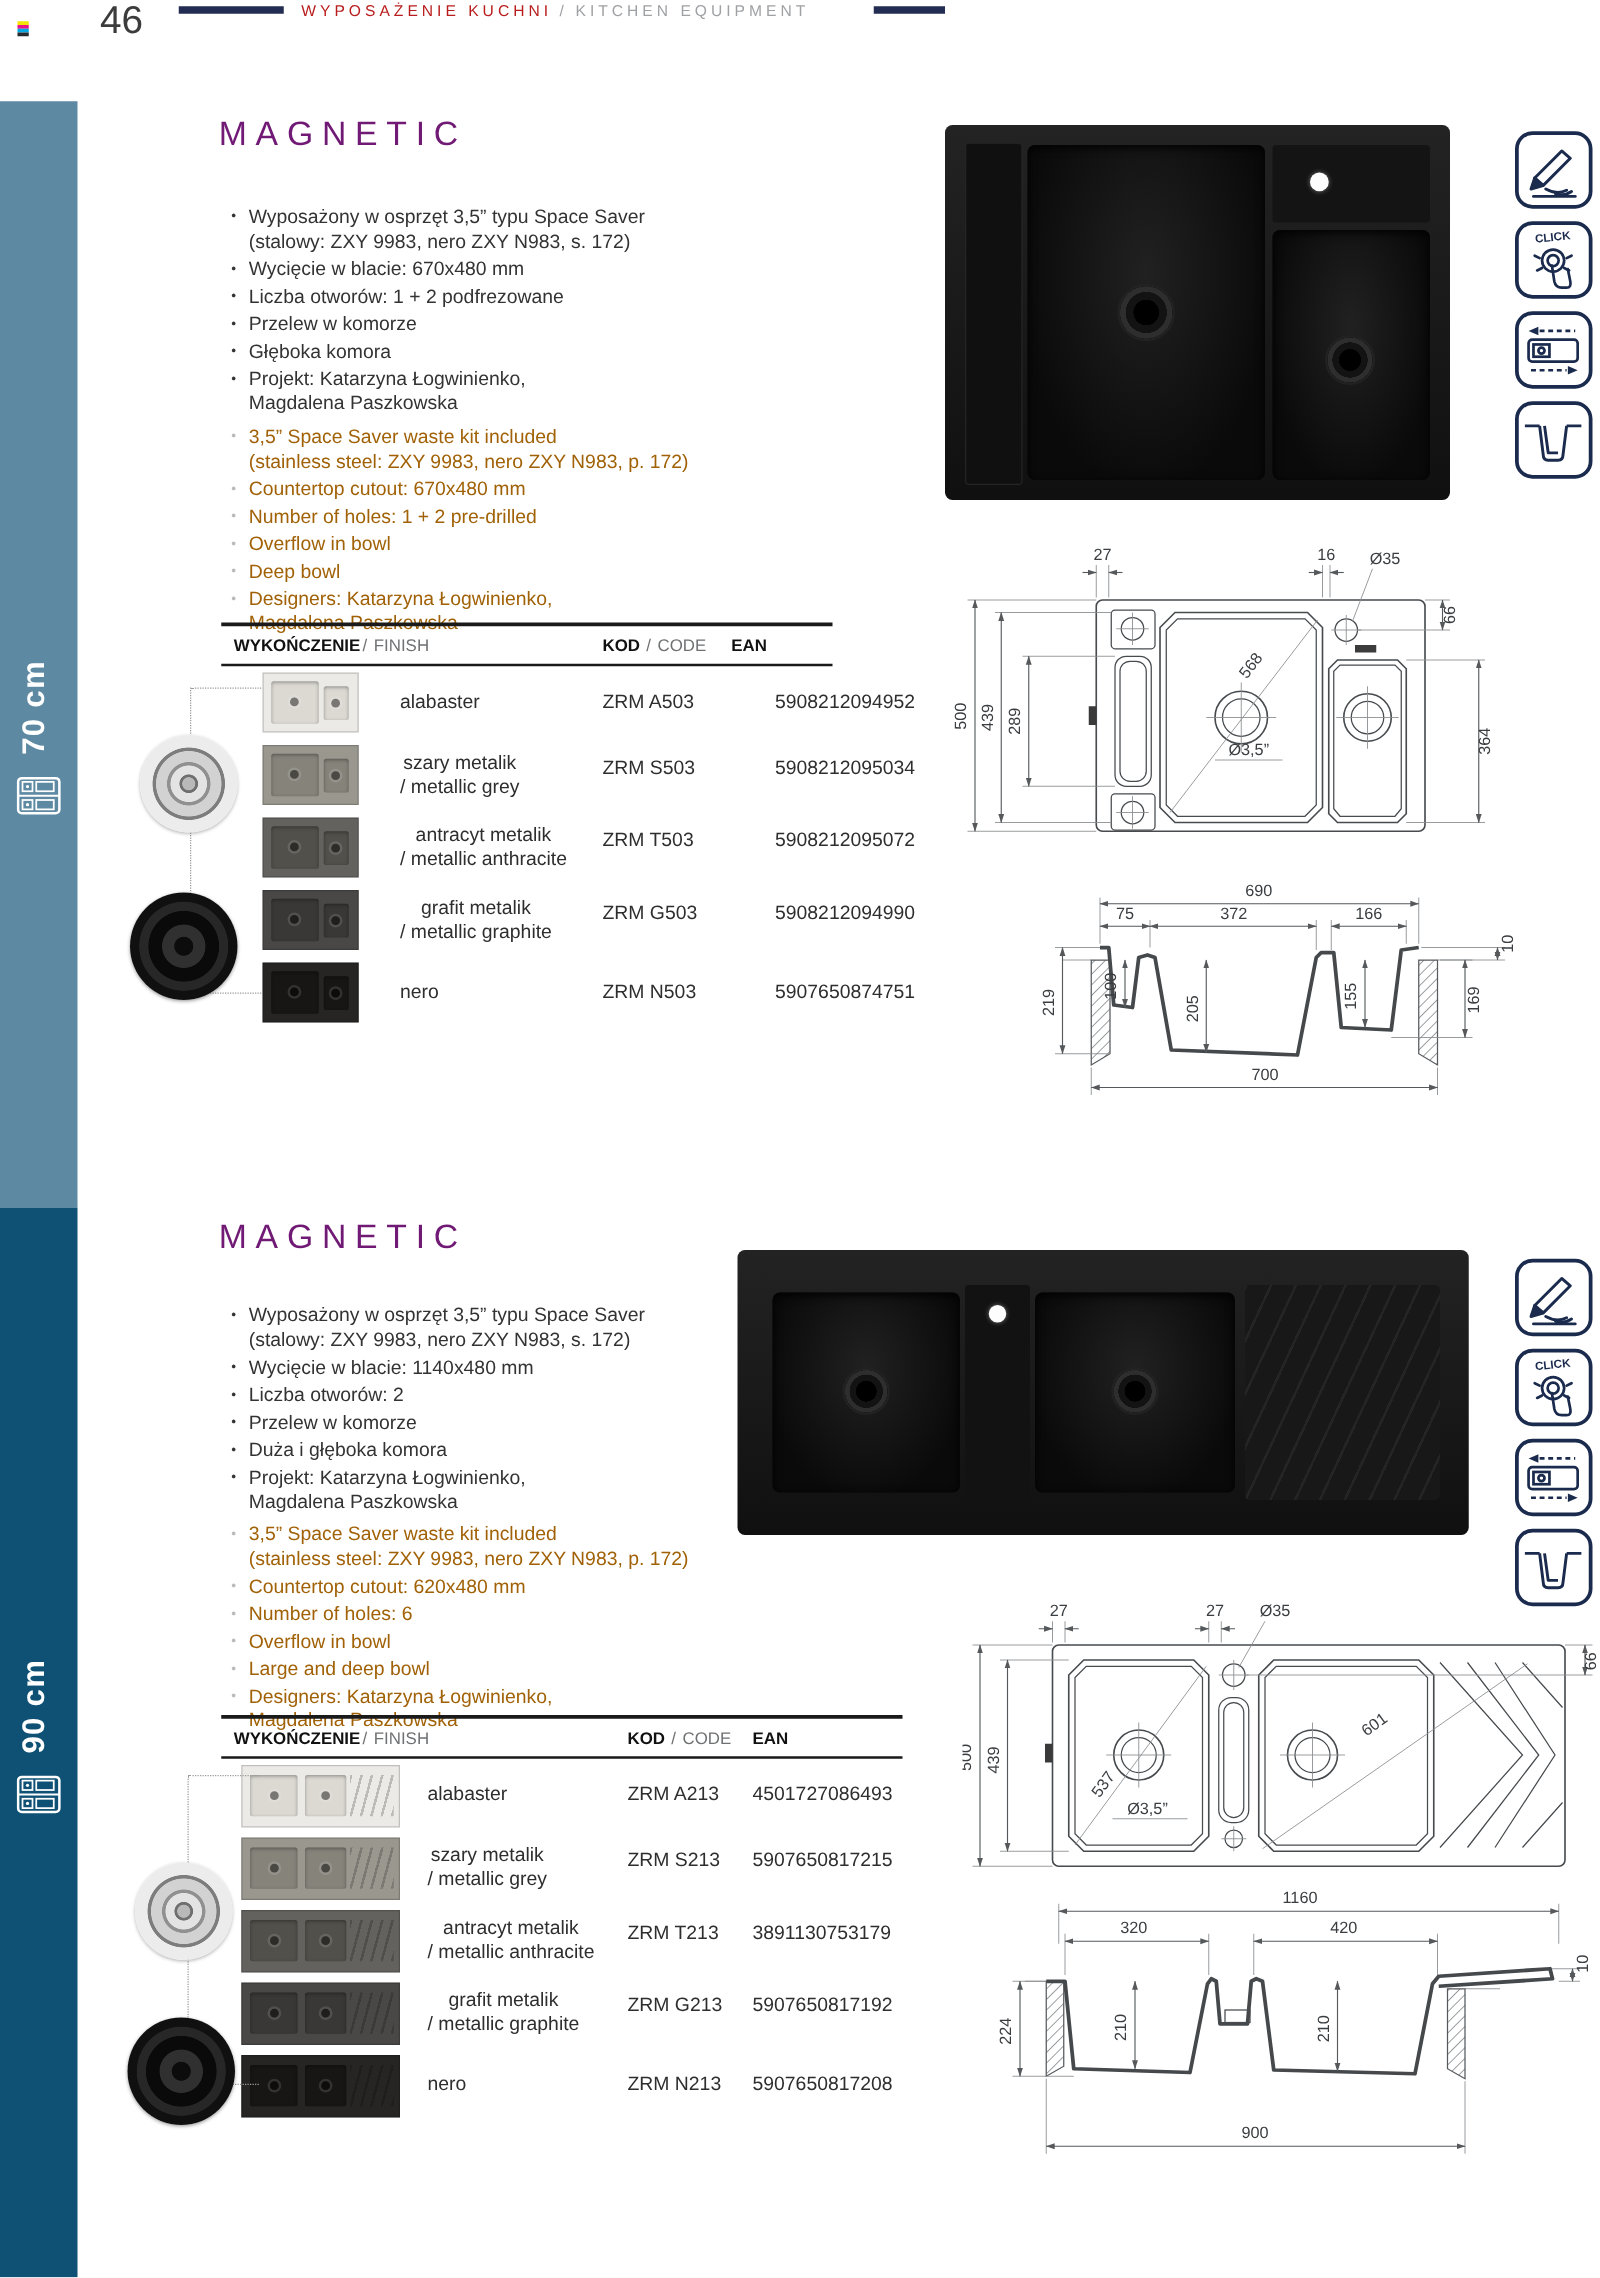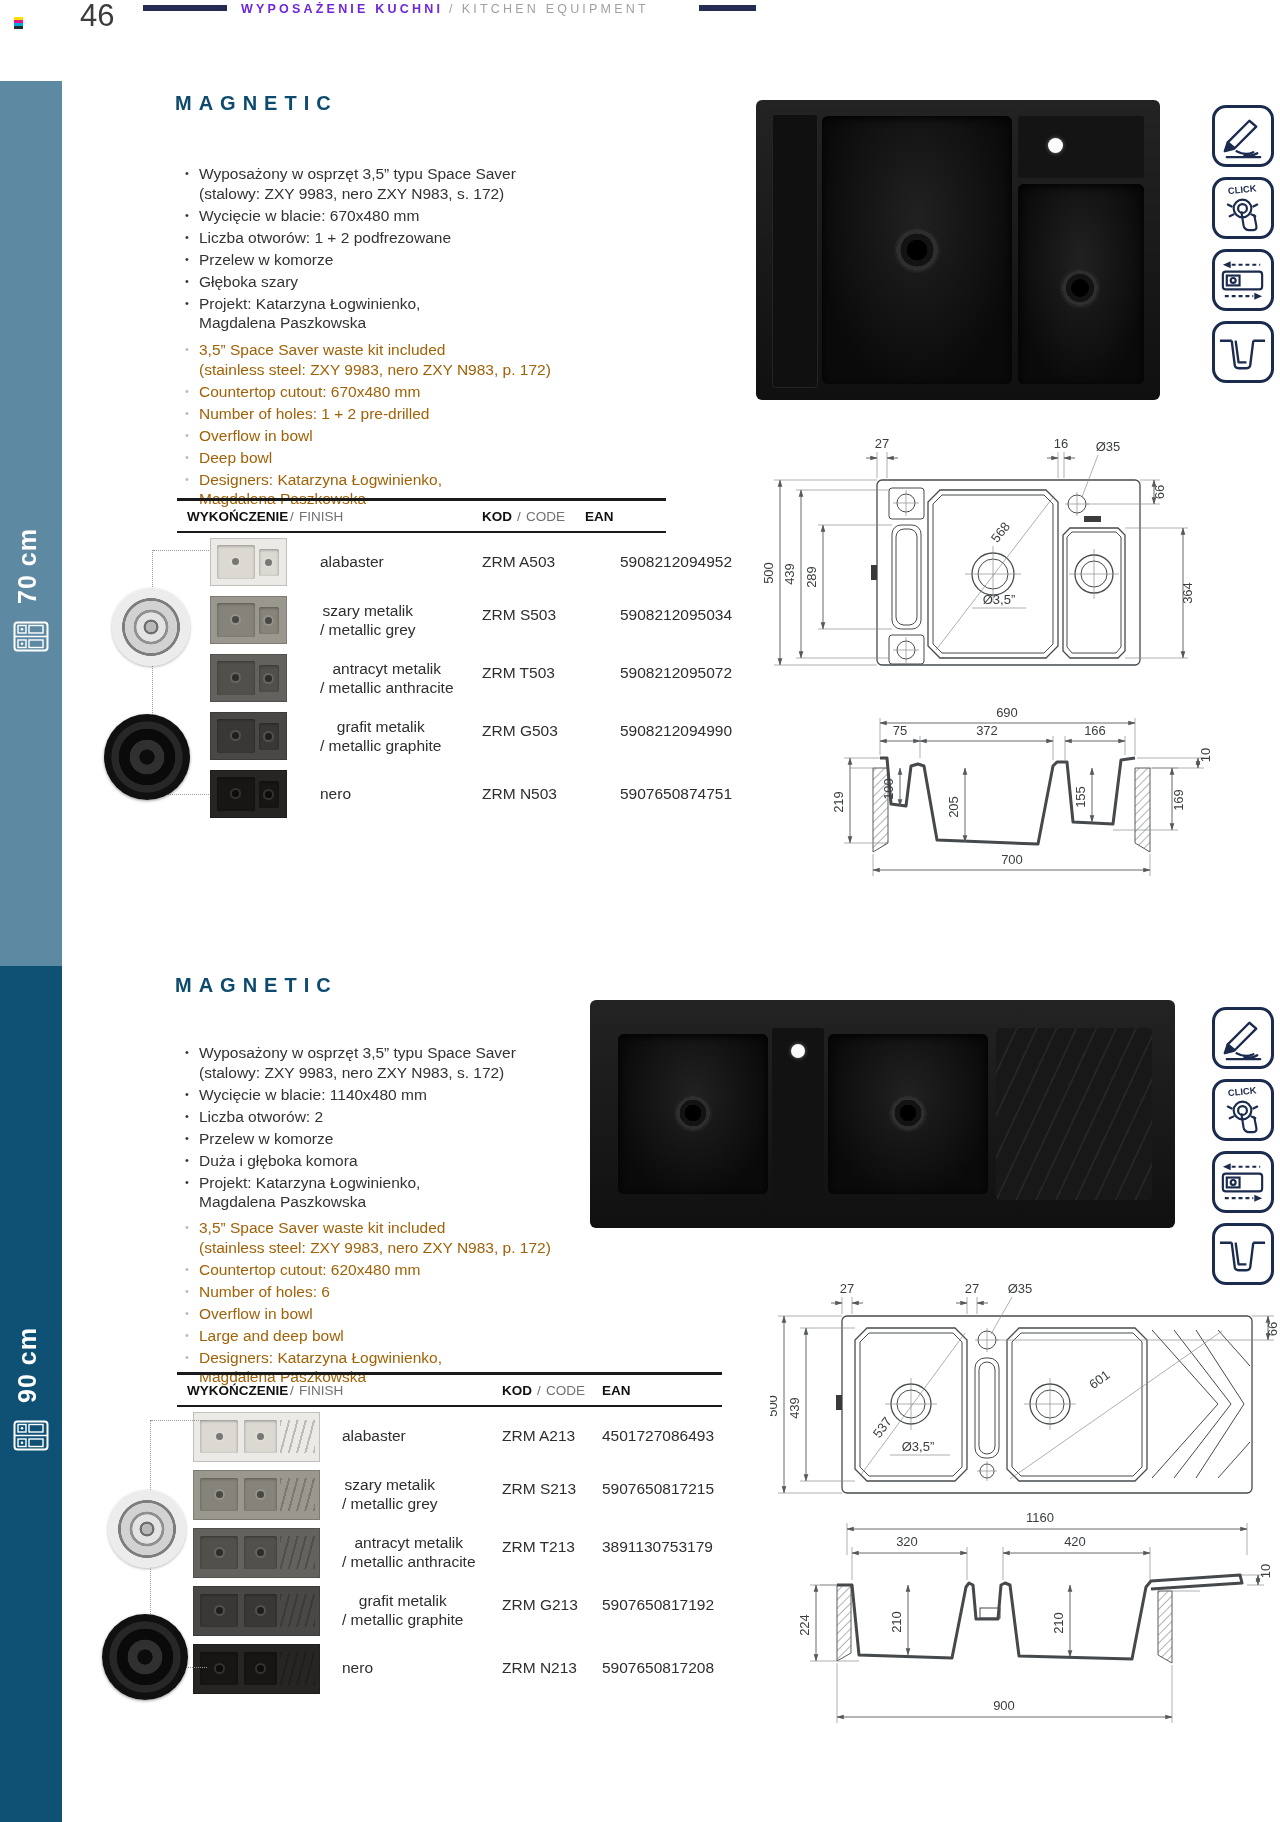--- a/index.html
+++ b/index.html
@@ -4,30 +4,30 @@
 <style>
   html,body{margin:0;padding:0;background:#fff;}
   .page{position:relative;width:1280px;height:1822px;background:#fff;overflow:hidden;
         font-family:"Liberation Sans",sans-serif;color:#1d1d1b;}
   
   .cmyk{position:absolute;left:14px;top:17px;width:9px;}
   .cmyk i{display:block;width:9px;height:3px;}
   .pagenum{position:absolute;left:80px;top:-2px;font-size:31px;color:#3c3c3c;}
   .hbar{position:absolute;top:5px;height:6px;background:#232c52;}
   .htitle{position:absolute;left:241px;top:2px;font-size:12.5px;letter-spacing:3.2px;white-space:nowrap;}
-  .htitle .pl{font-weight:bold;color:#6d28d9;}
+  .htitle .pl{font-weight:normal;color:#b91c1c;}
   .htitle .sep{color:#9fa1a4;margin:0 6px;}
   .htitle .en{color:#9fa1a4;}
   
   .band{position:absolute;left:0;width:62px;}
   .vlabel{position:absolute;left:13px;writing-mode:vertical-rl;transform:rotate(180deg);
           color:#fff;font-weight:bold;font-size:25px;letter-spacing:1px;white-space:nowrap;}
   .bicon{position:absolute;left:13px;}
   
-  .stitle{position:absolute;font-size:20px;font-weight:bold;letter-spacing:7px;color:#0c4a6e;}
+  .stitle{position:absolute;font-size:27px;font-weight:normal;letter-spacing:7px;color:#701a75;}
   ul.blts{position:absolute;margin:12px;padding:0;list-style:none;width:410px;}
   ul.blts li{position:relative;padding-left:15px;font-size:15.5px;line-height:19.5px;
              margin-bottom:2.5px;white-space:pre-line;color:#333;}
   ul.blts li::before{content:"•";position:absolute;left:1px;top:0;font-size:11px;line-height:19.5px;}
   ul.blts.en li{color:#a16207;}
   ul.blts.en li::before{color:#b7b9bb;}
   
   .ftable{position:absolute;}
   .thead{position:relative;height:30px;border-top:3px solid #1a1a1a;border-bottom:2px solid #1a1a1a;}
   .thead span{position:absolute;top:8px;font-size:13.5px;}
@@ -139,21 +139,21 @@
   </div>
 
   <h2 class="stitle" style="left:175px;top:92px;margin:0;">MAGNETIC</h2>
 
   <ul class="blts pl" style="left:172px;top:152px;">
     <li>Wyposażony w osprzęt 3,5” typu Space Saver
 (stalowy: ZXY 9983, nero ZXY N983, s. 172)</li>
     <li>Wycięcie w blacie: 670x480 mm</li>
     <li>Liczba otworów: 1 + 2 podfrezowane</li>
     <li>Przelew w komorze</li>
-    <li>Głęboka szary</li>
+    <li>Głęboka komora</li>
     <li>Projekt: Katarzyna Łogwinienko,
 Magdalena Paszkowska</li>
   </ul>
   <ul class="blts en" style="left:172px;top:328px;">
     <li>3,5” Space Saver waste kit included
 (stainless steel: ZXY 9983, nero ZXY N983, p. 172)</li>
     <li>Countertop cutout: 670x480 mm</li>
     <li>Number of holes: 1 + 2 pre-drilled</li>
     <li>Overflow in bowl</li>
     <li>Deep bowl</li>

